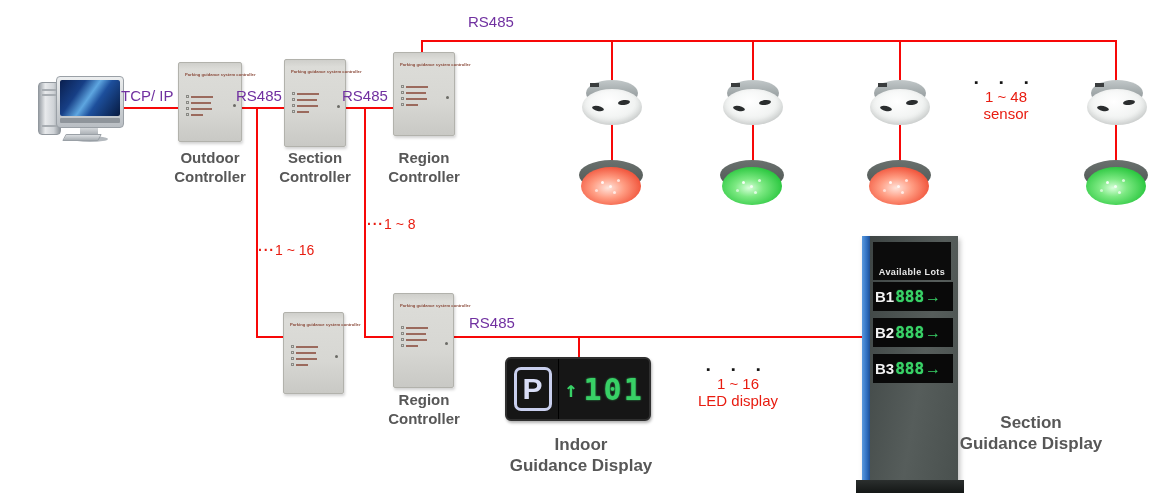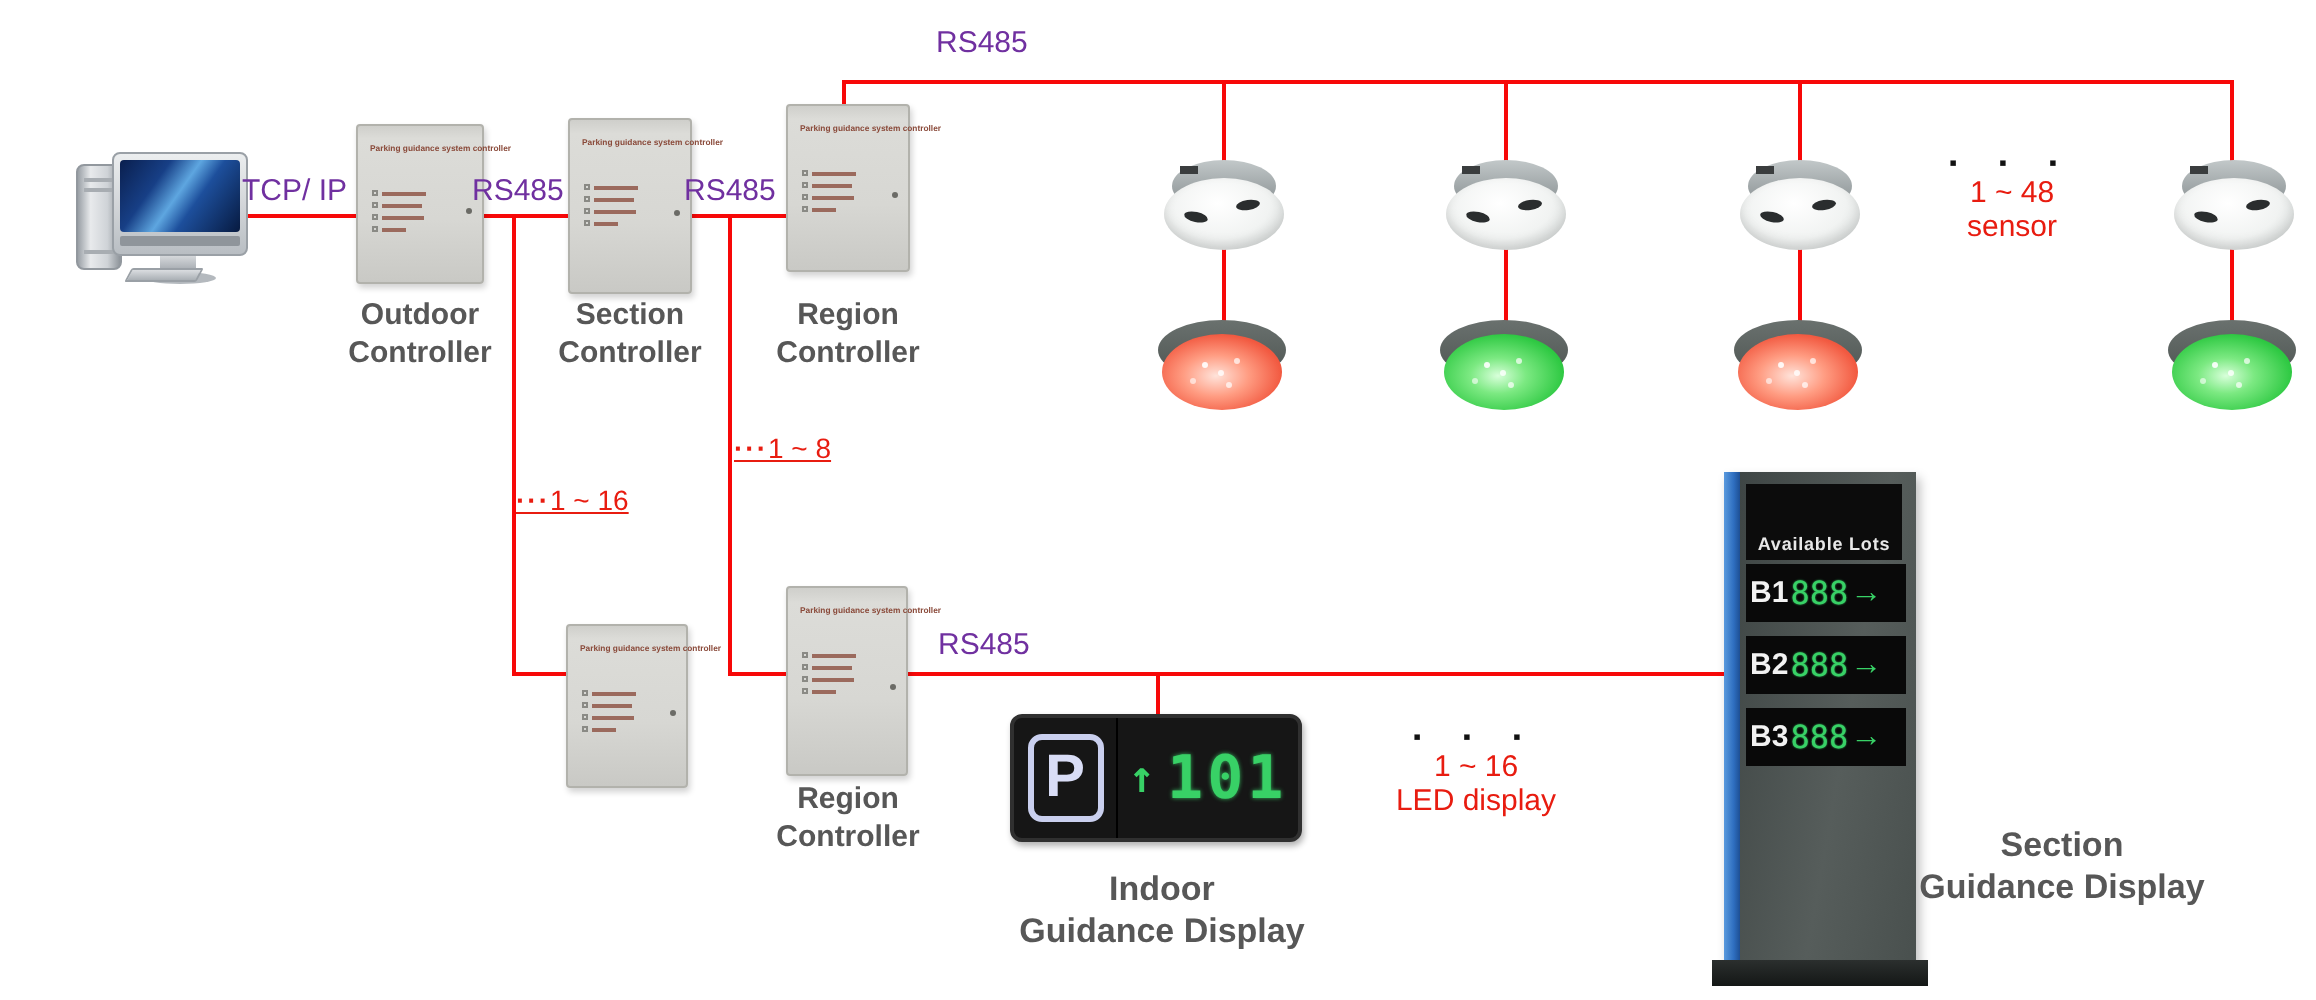--- a/index.html
+++ b/index.html
@@ -9,21 +9,21 @@
   *{margin:0;padding:0;box-sizing:border-box;}
   body{background:#fff;font-family:"Liberation Sans",sans-serif;}
   .stage{position:relative;width:1158px;height:500px;background:#fff;overflow:hidden;}
 
   
   .hline,.vline{position:absolute;background:var(--line-red);z-index:1;}
   .hline{height:2px;} .vline{width:2px;}
 
   
   .proto{position:absolute;color:var(--purple);font-size:15px;z-index:3;white-space:nowrap;}
-  .note{position:absolute;color:var(--note-red);font-size:14px;z-index:3;white-space:nowrap;text-decoration:underline;}
+  .note{position:absolute;color:var(--note-red);font-size:14px;z-index:3;white-space:nowrap;}
   .note .dots{font-weight:bold;letter-spacing:1px;}
   .note-block{position:absolute;text-align:center;z-index:3;}
   .note-block .bdots{color:#111;font-size:11px;letter-spacing:9px;display:block;}
   .note-block .rline{color:var(--note-red);font-size:15px;display:block;line-height:1.15;}
   .caption{position:absolute;color:var(--label-gray);font-weight:bold;font-size:15px;
            line-height:1.25;text-align:center;z-index:3;}
   .caption.big{font-size:17px;}
 
   
   .ctrl-box{position:absolute;background:linear-gradient(180deg,#cfcfcb 0,#dcdcd8 8%,#d7d7d3 60%,#c9c9c5 100%);
@@ -91,21 +91,21 @@
          background:linear-gradient(100deg,#3c4342 0,#565d5b 60%,#49504e 100%);
          box-shadow:2px 3px 5px rgba(0,0,0,.25);}
   .totem .edge{position:absolute;left:0;top:0;bottom:0;width:8px;
          background:linear-gradient(90deg,#5a9ade 0,#2f6fc0 60%,#1d4f94 100%);}
   .totem .head{position:absolute;left:11px;top:6px;width:78px;height:38px;background:#0c0c0c;
          display:flex;align-items:flex-end;justify-content:center;padding-bottom:3px;}
   .totem .head span{color:#e8e8e8;font-size:9px;font-weight:bold;letter-spacing:.4px;white-space:nowrap;}
   .t-row{position:absolute;left:11px;width:80px;height:29px;background:#090909;display:flex;
          align-items:center;padding:0 2px;}
   .t-zone{color:#f2f2f2;font-weight:bold;font-size:15px;font-family:"Liberation Sans",sans-serif;}
-  .t-digits{color:var(--seg-green);font-family:"DejaVu Sans Mono",monospace;font-weight:normal;
+  .t-digits{color:var(--seg-green);font-family:"DejaVu Sans Mono",monospace;font-weight:bold;
             font-size:16px;letter-spacing:0;margin-left:1px;text-shadow:0 0 1px rgba(60,220,110,.9);}
   .t-arrow{color:var(--seg-green);font-weight:bold;font-size:16px;margin-left:1px;}
   .t-base{position:absolute;left:856px;top:480px;width:108px;height:13px;background:linear-gradient(180deg,#2b2f2e,#141716);z-index:2;}
 </style>
 </head>
 <body>
 
 <div class="stage">
 
   <div class="hline" style="left:118px;top:107px;width:62px"></div>

